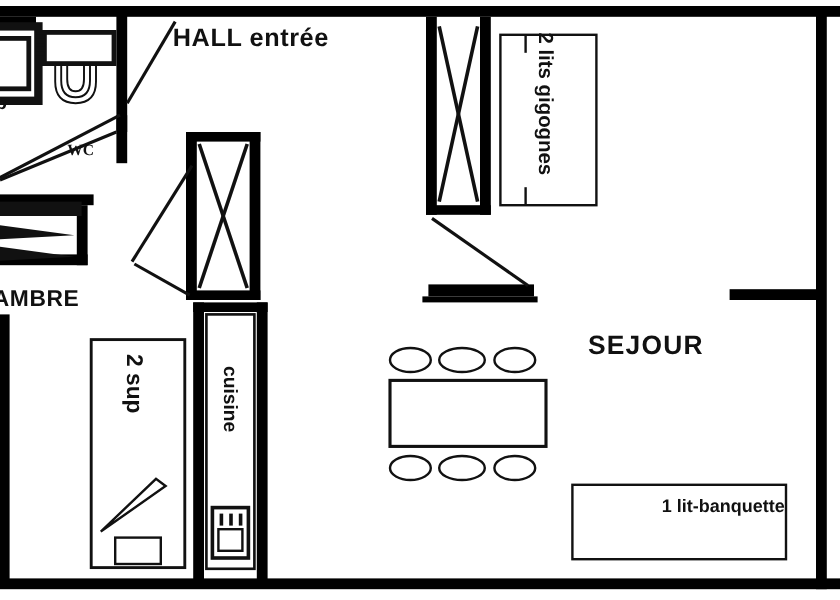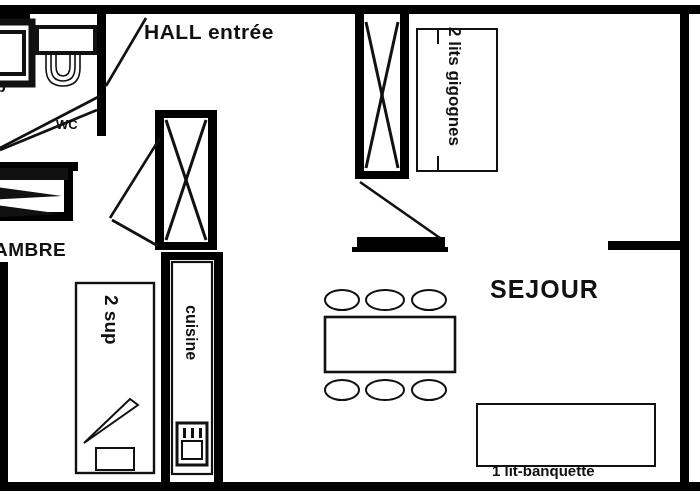--- a/index.html
+++ b/index.html
@@ -7,38 +7,39 @@
     padding: 0;
     background: #ffffff;
   }
   #plan {
     position: relative;
     width: 700px;
     height: 500px;
     background: #ffffff;
     overflow: hidden;
     font-family: "Liberation Sans", sans-serif;
+    text-align: right;
   }
   #plan svg {
     position: absolute;
     left: 0;
     top: 0;
   }
   .lbl {
     position: absolute;
     color: #111111;
     font-family: "Liberation Sans", sans-serif;
     font-weight: bold;
     white-space: nowrap;
     line-height: 1.15;
   }
   .lbl-hall      { left: 144px; top: 20px;  font-size: 21px; letter-spacing: .5px; }
-  .lbl-sejour    { left: 490px; top: 275px; font-size: 25px; letter-spacing: 1px; }
+  .lbl-sejour    { left: 490px; top: 275px; font-size: 22px; letter-spacing: 1px; }
   .lbl-chambre   { left: -6px;  top: 239px; font-size: 19px; letter-spacing: .5px; }
-  .lbl-wc        { left: 56px;  top: 118px; font-size: 13px; font-weight: bold; }
+  .lbl-wc        { left: 56px;  top: 118px; font-size: 13px; font-weight: bold; font-family: Liberation Serif, serif; }
   .lbl-sdb       { left: -4px;  top: 78px;  font-size: 16px; font-weight: bold; }
 
   .rot90 {
     transform: rotate(90deg);
     transform-origin: 0 0;
   }
   .lbl-gigognes  { left: 464px; top: 27px;  font-size: 17px; }
   .lbl-2sup      { left: 122px; top: 295px; font-size: 19px; }
   .lbl-cuisine   { left: 200px; top: 305px; font-size: 16px; }
 
@@ -51,21 +52,20 @@
   .box-banquette {
     left: 476px; top: 403px; width: 180px; height: 64px;
     padding: 7px 0 0 14px;
   }
   .box-banquette .line {
     color: #111111;
     font-family: "Liberation Sans", sans-serif;
     font-weight: bold;
     font-size: 15px;
     line-height: 1.45;
-    margin-top: 48px;
   }
 </style>
 </head>
 <body>
 
 <div id="plan">
 
   <svg width="700" height="500" viewBox="0 0 700 500">
 
     <g fill="#000000">

